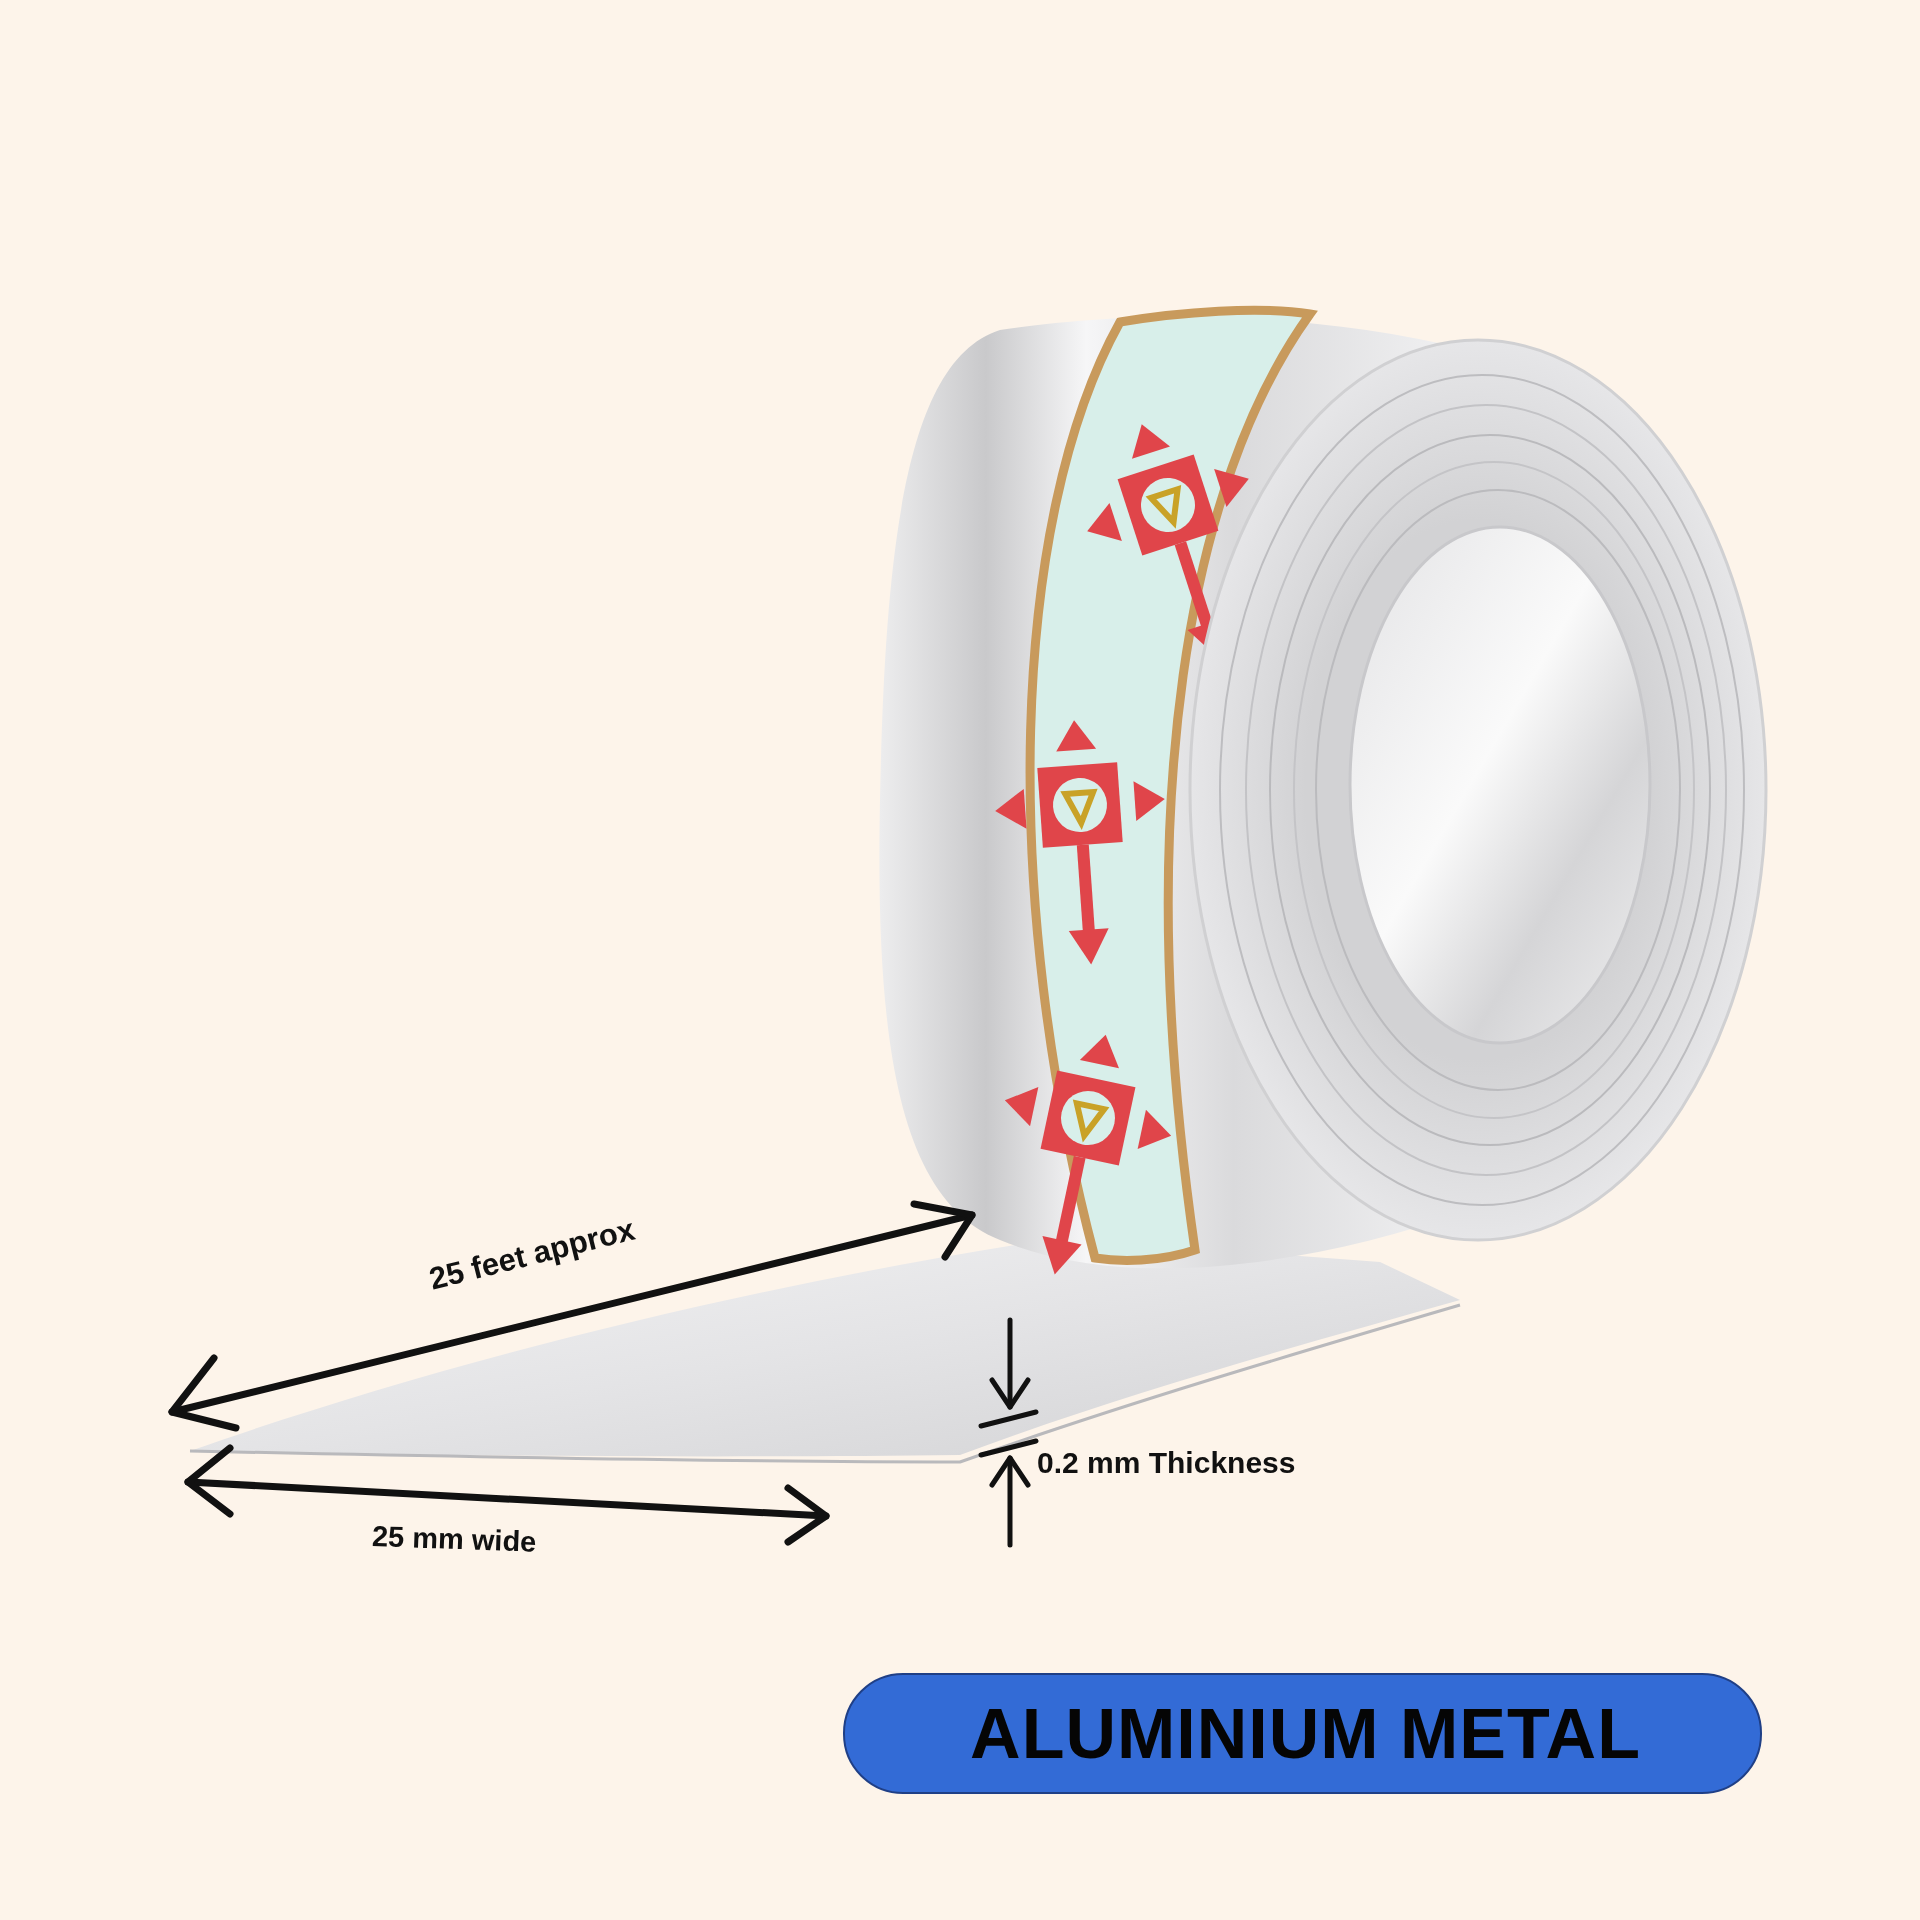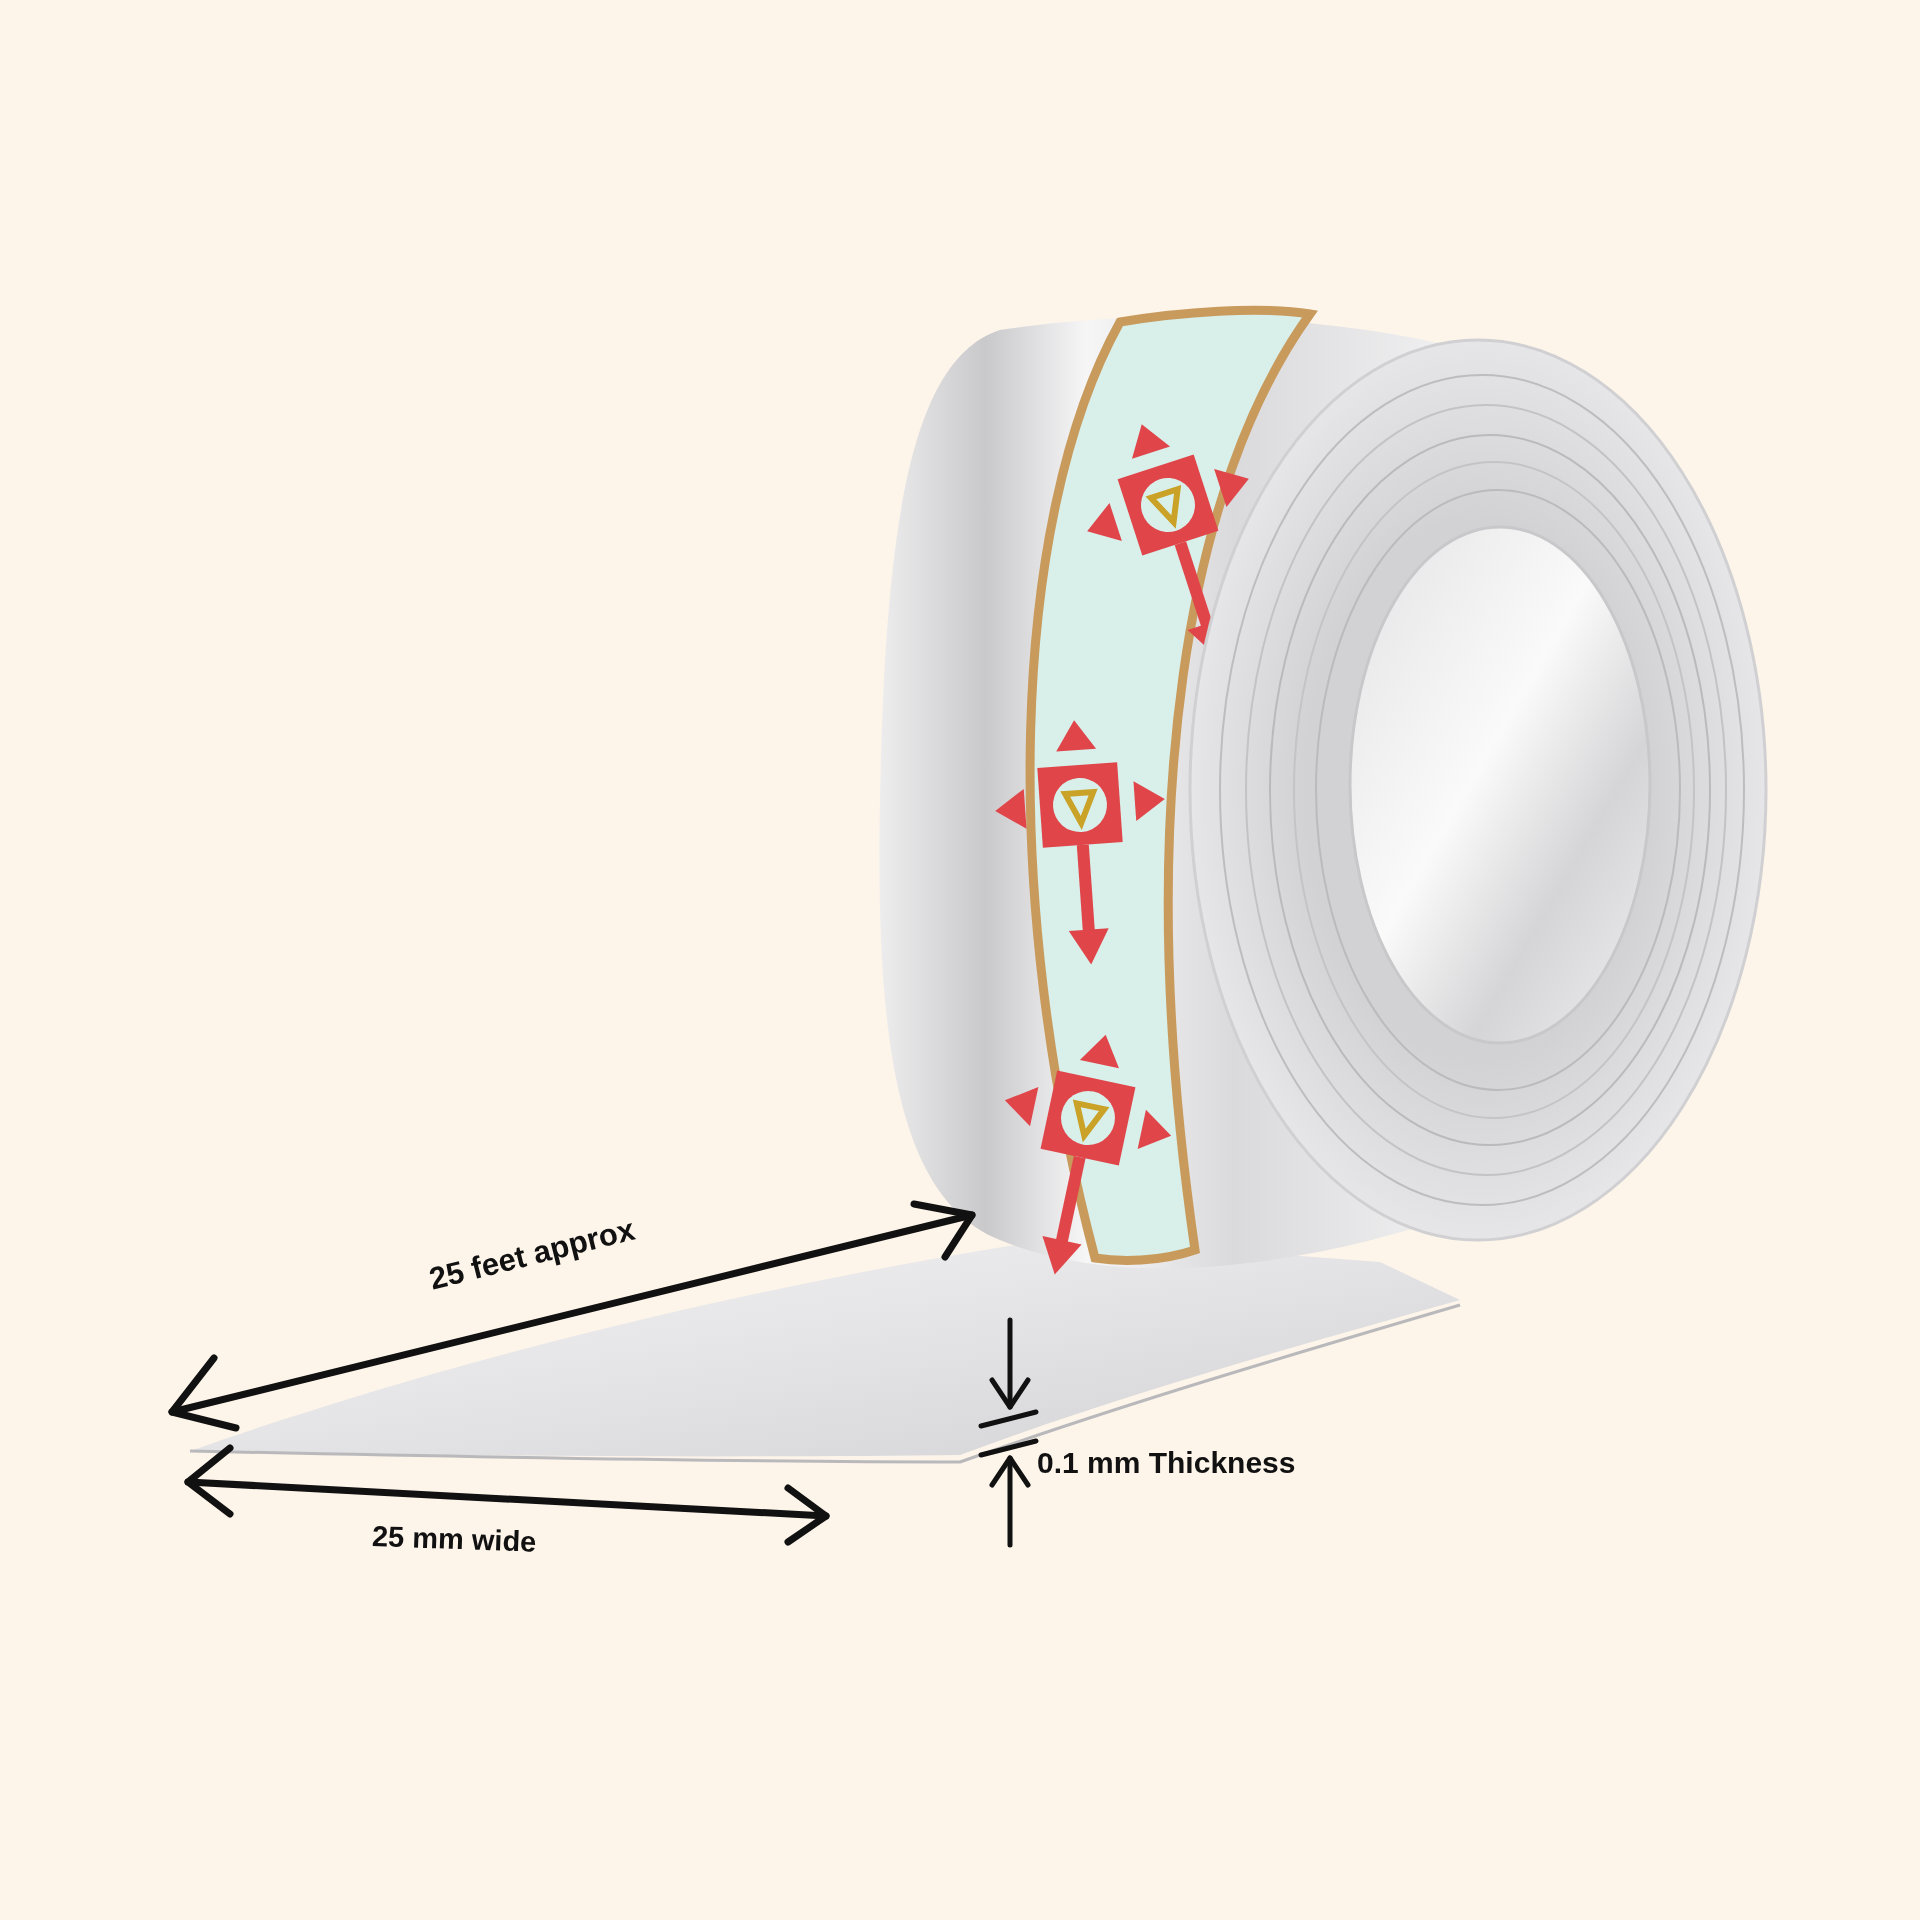--- a/index.html
+++ b/index.html
@@ -146,15 +146,18 @@
       <polyline points="992,1380 1010,1407 1028,1380"></polyline>
       <line x1="981" y1="1426" x2="1036" y2="1412"></line>
       <line x1="981" y1="1455" x2="1036" y2="1441"></line>
       <line x1="1010" y1="1458" x2="1010" y2="1545"></line>
       <polyline points="992,1485 1010,1458 1028,1485"></polyline>
     </g>
   </svg>
 
   <div class="label label-length">25 feet approx</div>
   <div class="label label-width">25 mm wide</div>
-  <div class="label label-thick">0.1 mm Thickness</div>
+  <div class="label label-thick">0.2 mm Thickness</div>
 
+  <div class="badge" style="background: rgb(51, 107, 214);">
+    <span class="badge-text" style="color: rgb(5, 5, 5);">ALUMINIUM METAL</span>
+  </div>
 </div>
 
 </body></html>

